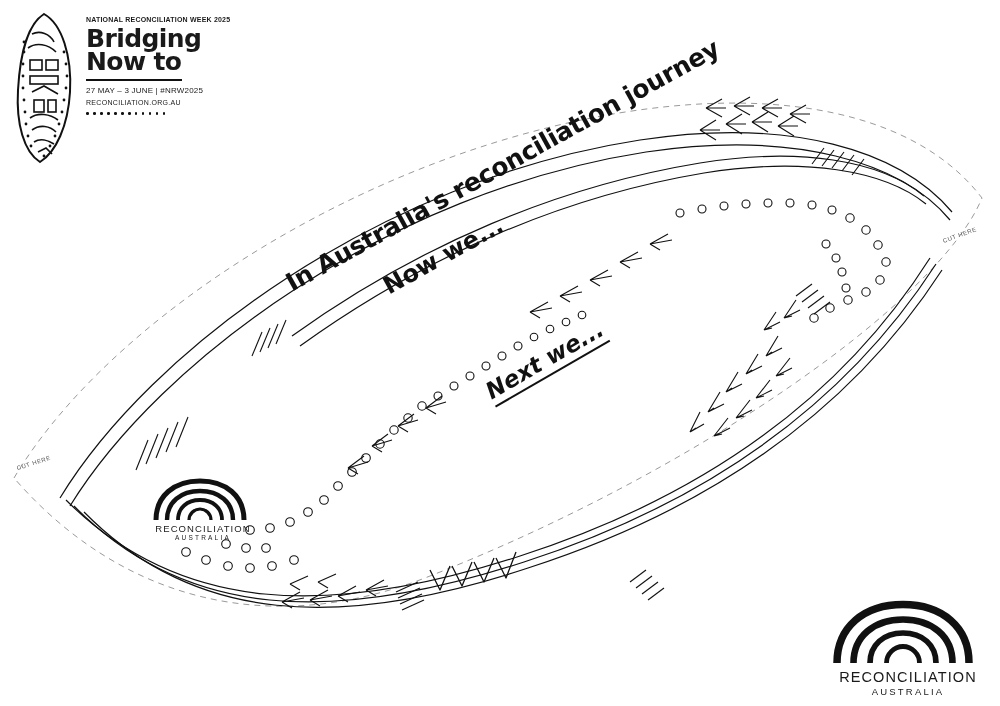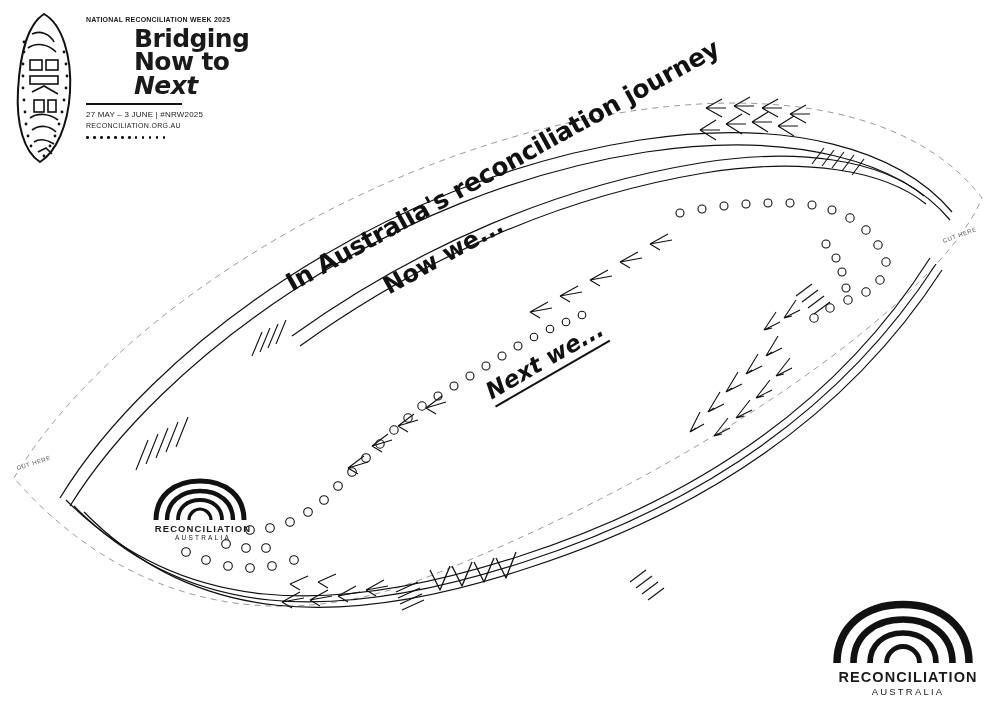--- a/index.html
+++ b/index.html
@@ -19,21 +19,21 @@
     display:flex;align-items:flex-start;gap:8px;
   }
   .nrw-art{width:64px;height:152px;flex:0 0 auto;}
   .nrw-text{padding-top:4px;}
   .nrw-kicker{
     font-size:7px;font-weight:bold;letter-spacing:.2px;
     text-transform:uppercase;line-height:1.1;margin-bottom:3px;
   }
   .nrw-title{
     font-family:"DejaVu Sans", sans-serif;
-    font-size:25px;font-weight:bold;line-height:.95;letter-spacing:-.6px;margin-left:48px;
+    font-size:25px;font-weight:bold;line-height:.95;letter-spacing:-.6px;
   }
   .nrw-title .next{font-style:italic;}
   .nrw-rule{
     width:96px;height:2px;background:#111;margin:5px 0 5px 0;
   }
   .nrw-dates{font-size:8px;font-weight:normal;letter-spacing:.2px;line-height:1.3;}
   .nrw-url{font-size:7px;letter-spacing:.3px;line-height:1.4;margin-top:1px;}
   .nrw-dots{margin-top:5px;display:flex;gap:4.4px;}
   .nrw-dots i{display:block;width:2.6px;height:2.6px;border-radius:50%;background:#111;}
 
@@ -62,21 +62,21 @@
   }
   .hl-next{
     left:494px;top:378px;font-size:23px;font-style:italic;
     transform:rotate(-30deg);transform-origin:left bottom;
   }
   .hl-next u{text-decoration:none;border-bottom:2.4px solid #111;padding-bottom:2px;}
 
   
   .ra-small{position:absolute;left:150px;top:478px;width:106px;text-align:center;}
   .ra-big{position:absolute;left:828px;top:600px;width:160px;text-align:center;}
-  .ra-name{font-weight:bold;letter-spacing:1.1px;line-height:1.1;text-align:center;}
+  .ra-name{font-weight:normal;letter-spacing:1.1px;line-height:1.1;text-align:center;}
   .ra-sub{letter-spacing:2.2px;line-height:1.2;}
   .ra-small .ra-name{font-size:9.5px;margin-top:2px;}
   .ra-small .ra-sub{font-size:6.5px;}
   .ra-big .ra-name{font-size:14.5px;margin-top:4px;}
   .ra-big .ra-sub{font-size:9.5px;}
 
   svg{display:block;}
   .stroke{fill:none;stroke:#111;}
 </style>
 </head>
@@ -300,21 +300,20 @@
           <circle cx="41" cy="124" r="1.4"></circle>
         <circle cx="36" cy="134" r="1.4"></circle>
           <circle cx="30" cy="144" r="1.4"></circle>
       </g>
     </svg>
     <div class="nrw-text">
       <div class="nrw-kicker">NATIONAL RECONCILIATION WEEK 2025</div>
       <div class="nrw-title">
         <div>Bridging</div>
         <div>Now to</div>
-        <div class="next">Next</div>
       </div>
       <div class="nrw-rule"></div>
       <div class="nrw-dates">27 MAY – 3 JUNE | #NRW2025</div>
       <div class="nrw-url">RECONCILIATION.ORG.AU</div>
       <div class="nrw-dots">
         <i></i>
           <i></i>
           <i></i>
           <i></i>
           <i></i>

